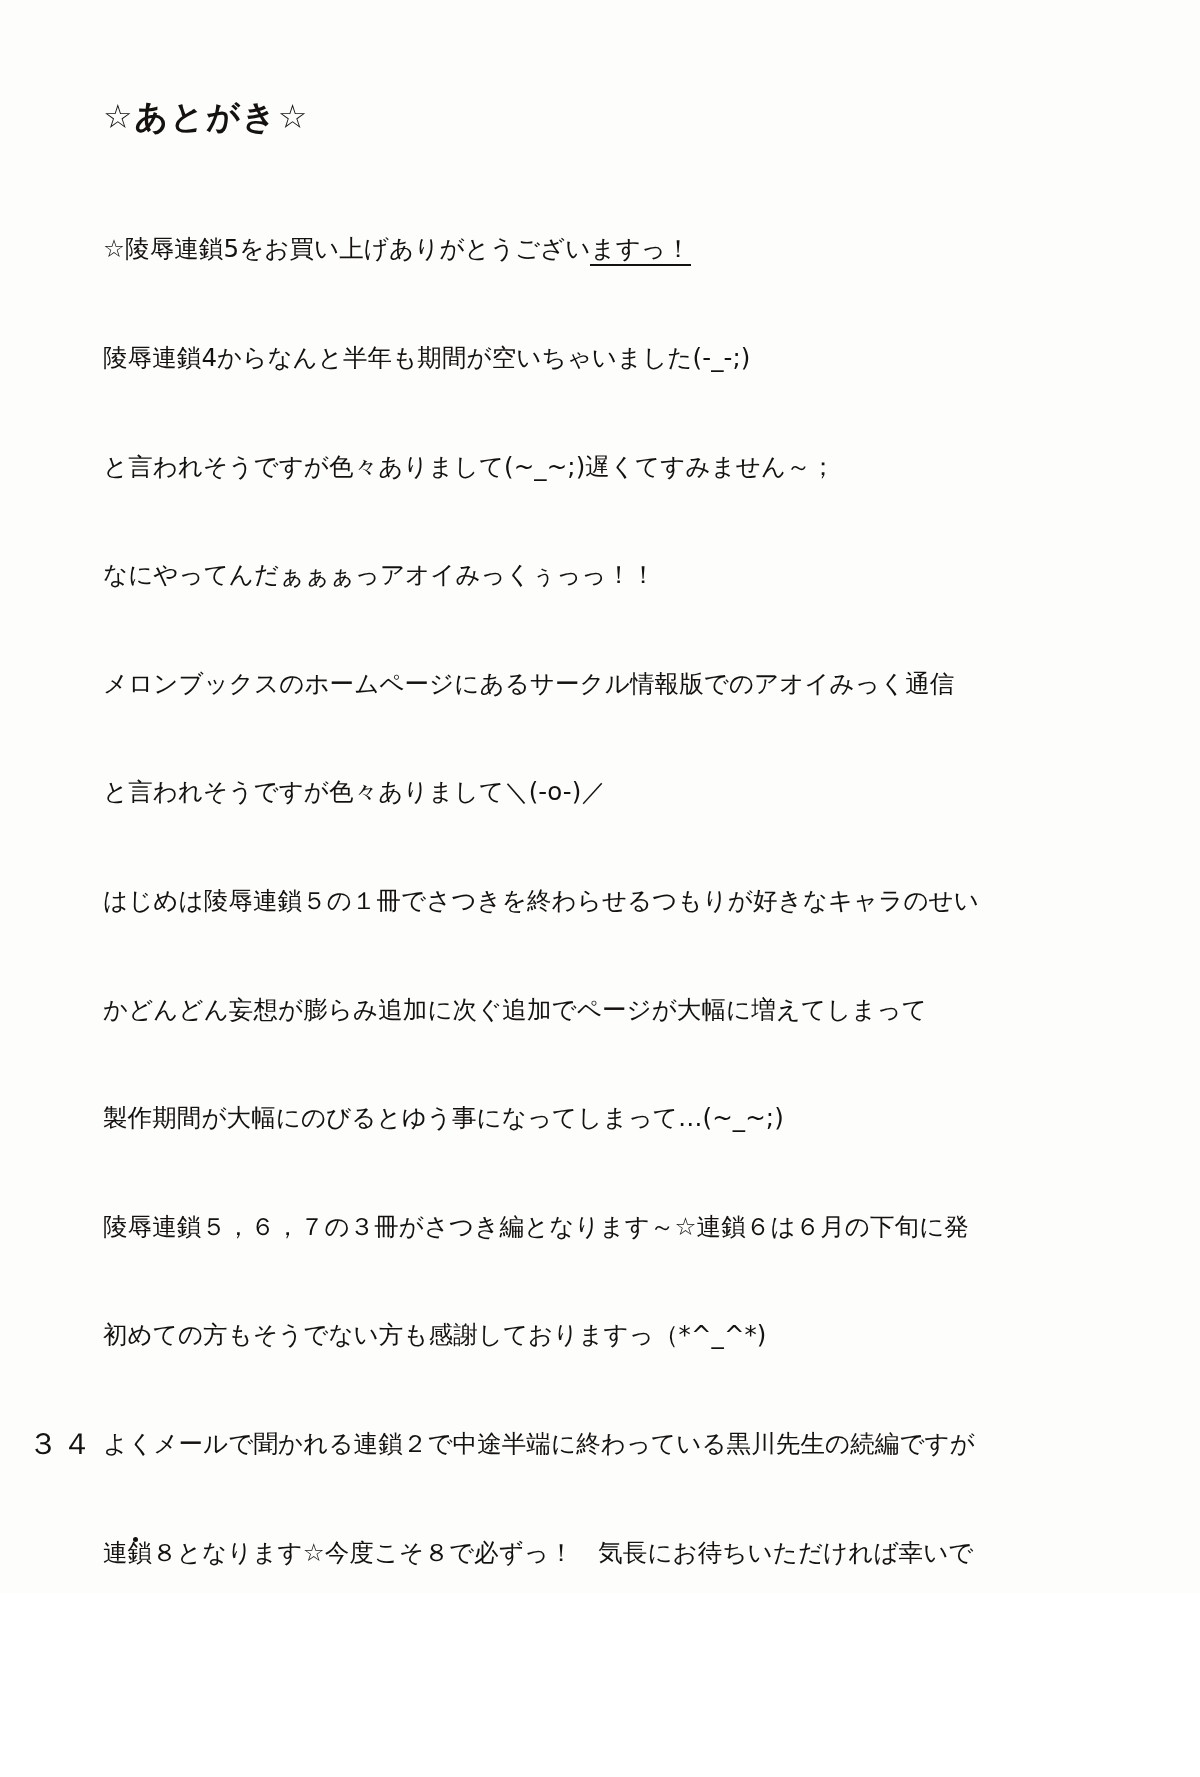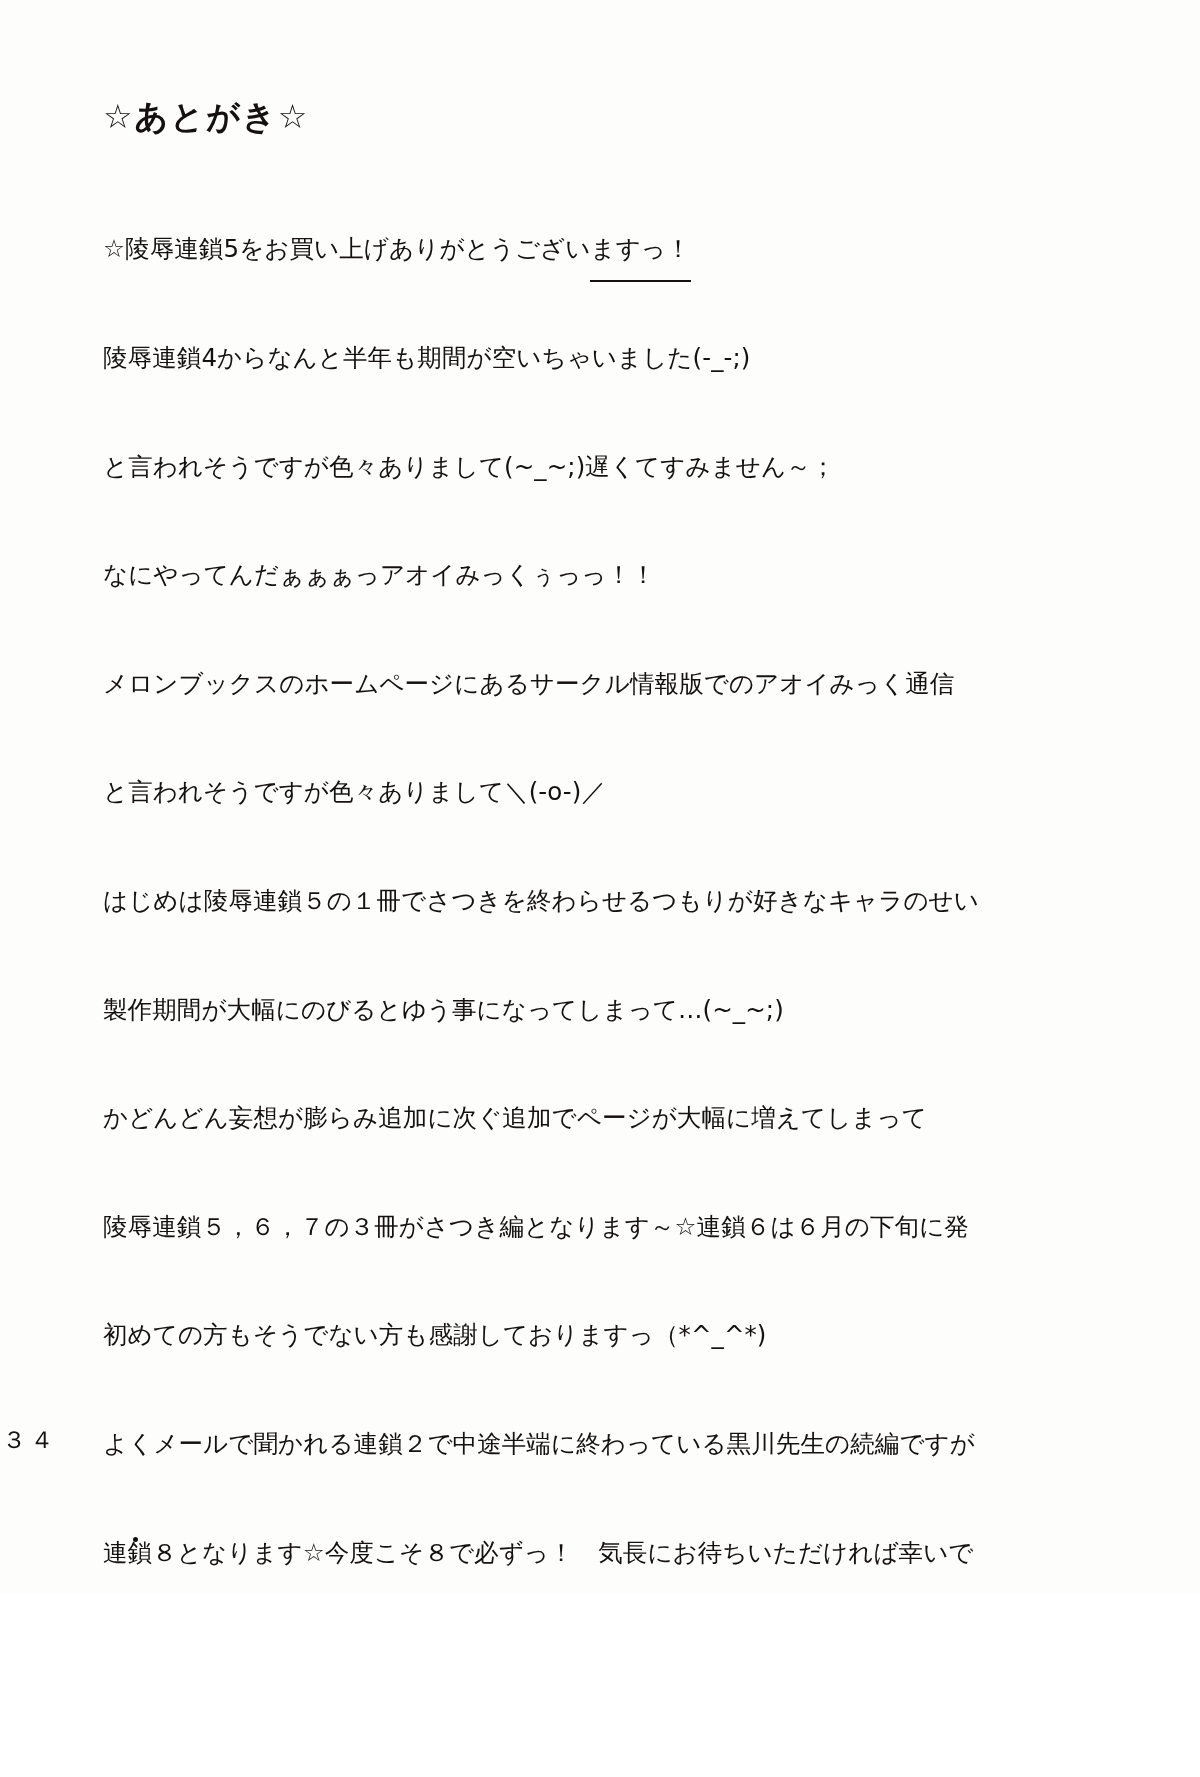--- a/index.html
+++ b/index.html
@@ -36,27 +36,27 @@
     letter-spacing: 0.1px;
     white-space: pre-wrap;
     word-break: break-all;
   }
   .body-block .ln {
     display: block;
     height: 36.2px;
   }
   .underline {
     border-bottom: 2px solid #14110f;
-    padding-bottom: 17px;
+    padding-bottom: 1px;
   }
   .page-number {
     position: absolute;
-    left: 2px;
+    left: 28px;
     top: 1424px;
-    font-size: 24px;
+    font-size: 30px;
     letter-spacing: 4px;
     font-family: Liberation Mono, monospace;
   }
   .footer-dot {
     position: absolute;
     left: 133px;
     top: 1537px;
     width: 5px;
     height: 5px;
     background: #14110f;
@@ -73,22 +73,22 @@
     <h1 class="afterword-title">☆あとがき☆</h1>
 
     <div class="body-block">
       <span class="ln">☆陵辱連鎖5をお買い上げありがとうござい<span class="underline">ますっ！</span></span>
       <span class="ln">陵辱連鎖4からなんと半年も期間が空いちゃいました(-_-;)</span>
       <span class="ln">と言われそうですが色々ありまして(~_~;)遅くてすみません～；</span>
       <span class="ln">なにやってんだぁぁぁっアオイみっくぅっっ！！</span>
       <span class="ln">メロンブックスのホームページにあるサークル情報版でのアオイみっく通信</span>
       <span class="ln">と言われそうですが色々ありまして＼(-o-)／</span>
       <span class="ln">はじめは陵辱連鎖５の１冊でさつきを終わらせるつもりが好きなキャラのせい</span>
+      <span class="ln">かどんどん妄想が膨らみ追加に次ぐ追加でページが大幅に増えてしまって</span>
       <span class="ln">製作期間が大幅にのびるとゆう事になってしまって…(~_~;)</span>
-      <span class="ln">かどんどん妄想が膨らみ追加に次ぐ追加でページが大幅に増えてしまって</span>
       <span class="ln">陵辱連鎖５，６，７の３冊がさつき編となります～☆連鎖６は６月の下旬に発</span>
       <span class="ln">初めての方もそうでない方も感謝しておりますっ（*^_^*)</span>
       <span class="ln">よくメールで聞かれる連鎖２で中途半端に終わっている黒川先生の続編ですが</span>
       <span class="ln">連鎖８となります☆今度こそ８で必ずっ！　気長にお待ちいただければ幸いで</span>
       
       
       
       
       
       

